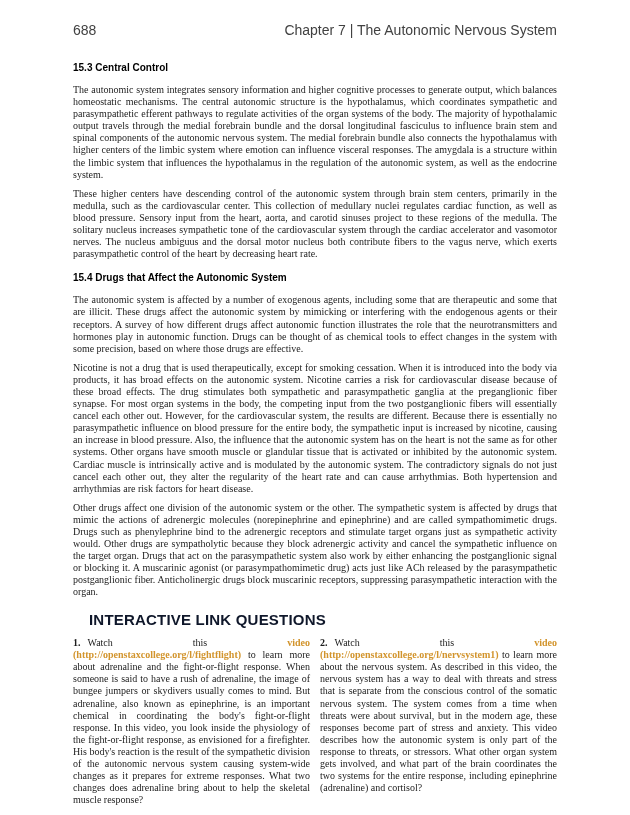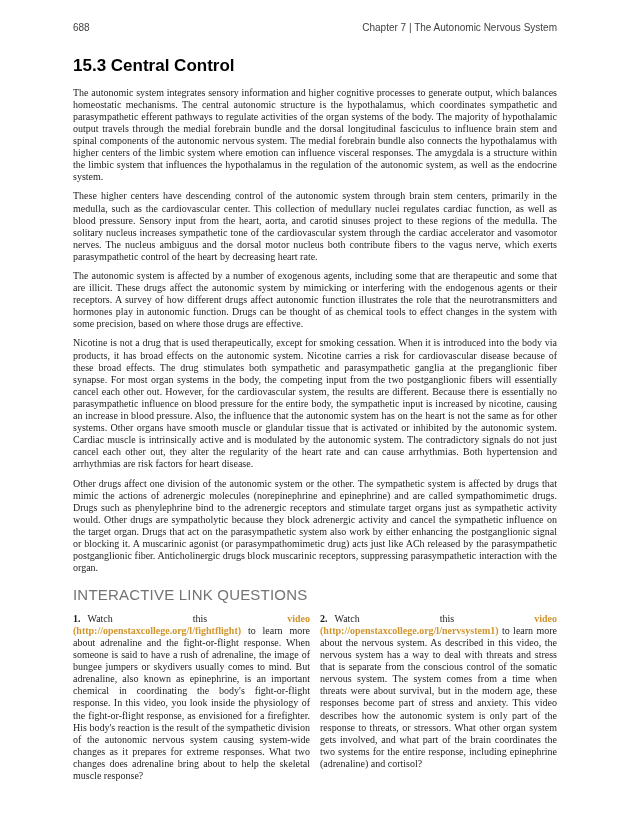--- a/index.html
+++ b/index.html
@@ -12,46 +12,46 @@
     padding: 22px 73px 0 73px;
     font-family: "Liberation Serif", serif;
     color: #1c1c1c;
     overflow: hidden;
   }
   .page-header {
     display: flex;
     justify-content: space-between;
     align-items: center;
     font-family: "Liberation Sans", sans-serif;
-    font-size: 10px;
+    font-size: 14px;
     color: #414141;
   }
   .section-heading {
     font-family: "Liberation Sans", sans-serif;
-    font-size: 17px;
+    font-size: 10px;
     font-weight: bold;
     color: #000000;
     margin: 24px 0 11px 0;
     line-height: 1.1;
   }
   .section-heading.second { margin-top: 12px; }
   .body-para {
     font-size: 10px;
     line-height: 12.1px;
     text-align: justify;
     margin: 0 0 7px 0;
     font-family: Liberation Serif, serif;
   }
   .interactive-heading {
     font-family: "Liberation Sans", sans-serif;
     font-size: 15px;
-    font-weight: normal;
+    font-weight: bold;
     letter-spacing: 0.2px;
-    color: #737373;
-    margin: 13px 0 9px 0;
+    color: #0f172a;
+    margin: 13px 0 9px 16px;
     line-height: 1.1;
   }
   .columns {
     display: flex;
     gap: 10px;
   }
   .col { flex: 1 1 0; min-width: 0; }
   .q-para {
     font-size: 10px;
     line-height: 12.1px;
@@ -85,20 +85,21 @@
 
   <div class="page-header">
     <span>688</span>
     <span>Chapter 7 | The Autonomic Nervous System</span>
   </div>
 
   <h2 class="section-heading">15.3 Central Control</h2>
   <p class="body-para">The autonomic system integrates sensory information and higher cognitive processes to generate output, which balances homeostatic mechanisms. The central autonomic structure is the hypothalamus, which coordinates sympathetic and parasympathetic efferent pathways to regulate activities of the organ systems of the body. The majority of hypothalamic output travels through the medial forebrain bundle and the dorsal longitudinal fasciculus to influence brain stem and spinal components of the autonomic nervous system. The medial forebrain bundle also connects the hypothalamus with higher centers of the limbic system where emotion can influence visceral responses. The amygdala is a structure within the limbic system that influences the hypothalamus in the regulation of the autonomic system, as well as the endocrine system.</p>
   <p class="body-para">These higher centers have descending control of the autonomic system through brain stem centers, primarily in the medulla, such as the cardiovascular center. This collection of medullary nuclei regulates cardiac function, as well as blood pressure. Sensory input from the heart, aorta, and carotid sinuses project to these regions of the medulla. The solitary nucleus increases sympathetic tone of the cardiovascular system through the cardiac accelerator and vasomotor nerves. The nucleus ambiguus and the dorsal motor nucleus both contribute fibers to the vagus nerve, which exerts parasympathetic control of the heart by decreasing heart rate.</p>
 
+  <h2 class="section-heading second">15.4 Drugs that Affect the Autonomic System</h2>
   <p class="body-para">The autonomic system is affected by a number of exogenous agents, including some that are therapeutic and some that are illicit. These drugs affect the autonomic system by mimicking or interfering with the endogenous agents or their receptors. A survey of how different drugs affect autonomic function illustrates the role that the neurotransmitters and hormones play in autonomic function. Drugs can be thought of as chemical tools to effect changes in the system with some precision, based on where those drugs are effective.</p>
   <p class="body-para">Nicotine is not a drug that is used therapeutically, except for smoking cessation. When it is introduced into the body via products, it has broad effects on the autonomic system. Nicotine carries a risk for cardiovascular disease because of these broad effects. The drug stimulates both sympathetic and parasympathetic ganglia at the preganglionic fiber synapse. For most organ systems in the body, the competing input from the two postganglionic fibers will essentially cancel each other out. However, for the cardiovascular system, the results are different. Because there is essentially no parasympathetic influence on blood pressure for the entire body, the sympathetic input is increased by nicotine, causing an increase in blood pressure. Also, the influence that the autonomic system has on the heart is not the same as for other systems. Other organs have smooth muscle or glandular tissue that is activated or inhibited by the autonomic system. Cardiac muscle is intrinsically active and is modulated by the autonomic system. The contradictory signals do not just cancel each other out, they alter the regularity of the heart rate and can cause arrhythmias. Both hypertension and arrhythmias are risk factors for heart disease.</p>
   <p class="body-para">Other drugs affect one division of the autonomic system or the other. The sympathetic system is affected by drugs that mimic the actions of adrenergic molecules (norepinephrine and epinephrine) and are called sympathomimetic drugs. Drugs such as phenylephrine bind to the adrenergic receptors and stimulate target organs just as sympathetic activity would. Other drugs are sympatholytic because they block adrenergic activity and cancel the sympathetic influence on the target organ. Drugs that act on the parasympathetic system also work by either enhancing the postganglionic signal or blocking it. A muscarinic agonist (or parasympathomimetic drug) acts just like ACh released by the parasympathetic postganglionic fiber. Anticholinergic drugs block muscarinic receptors, suppressing parasympathetic interaction with the organ.</p>
 
   <h2 class="interactive-heading">INTERACTIVE LINK QUESTIONS</h2>
 
   <div class="columns">
     <div class="col">
       <p class="q-para"><span class="q-num">1.</span><span>Watch this </span><a class="video-link">video (http://openstaxcollege.org/l/fightflight)</a><span> to learn more about adrenaline and the fight-or-flight response. When someone is said to have a rush of adrenaline, the image of bungee jumpers or skydivers usually comes to mind. But adrenaline, also known as epinephrine, is an important chemical in coordinating the body's fight-or-flight response. In this video, you look inside the physiology of the fight-or-flight response, as envisioned for a firefighter. His body's reaction is the result of the sympathetic division of the autonomic nervous system causing system-wide changes as it prepares for extreme responses. What two changes does adrenaline bring about to help the skeletal muscle response?</span></p>
     </div>

